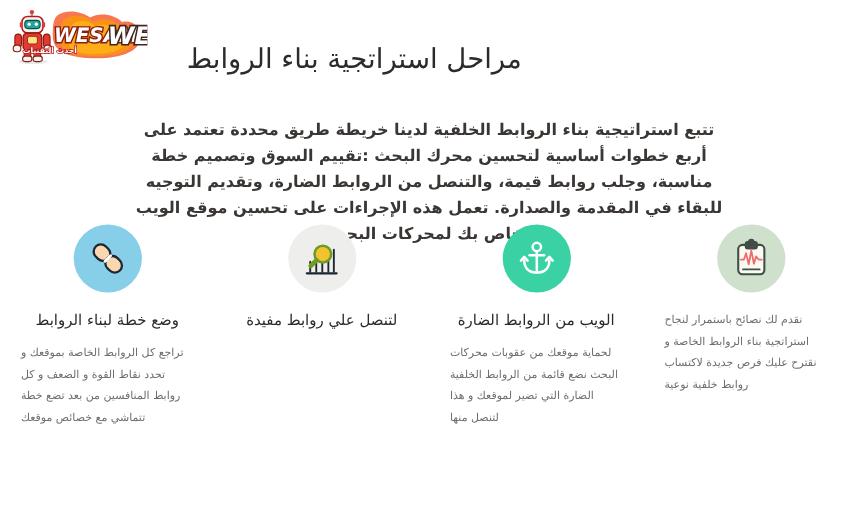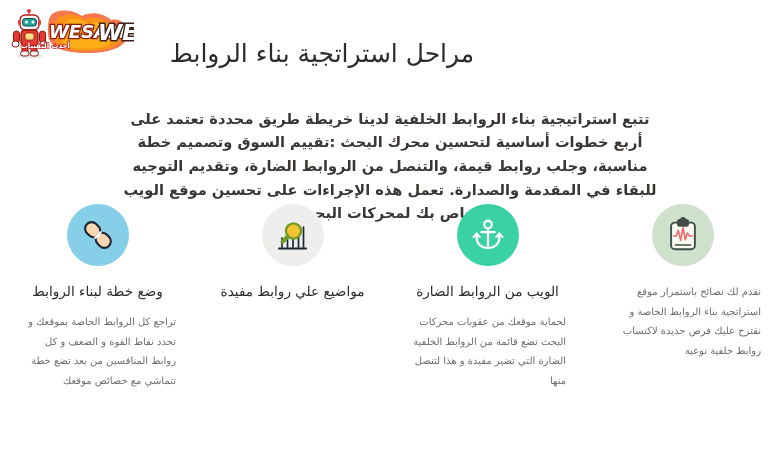--- a/index.html
+++ b/index.html
@@ -70,21 +70,21 @@
     flex-direction: row-reverse;
     justify-content: center;
     align-items: flex-start;
     direction: rtl;
   }
   .card {
     width: 195px;
     display: flex;
     flex-direction: column;
     align-items: center;
-    text-align: right;
+    text-align: left;
     padding: 0 19px;
     box-sizing: border-box;
   }
 
   .icon-circle {
     width: 62px;
     height: 62px;
     border-radius: 50%;
     display: flex;
     align-items: center;
@@ -185,46 +185,46 @@
           <line x1="25.5" y1="32" x2="25.5" y2="18"></line>
           <line x1="30.5" y1="32" x2="30.5" y2="12"></line>
           <line x1="6" y1="33.5" x2="33" y2="33.5" stroke-width="2.1"></line>
         </g>
         <g>
           <circle cx="20.5" cy="16" r="7.6" fill="#f2c230" stroke="#6f9b25" stroke-width="2.3"></circle>
           <line x1="14.6" y1="21.6" x2="9.5" y2="26.8" stroke="#6f9b25" stroke-width="4.2" stroke-linecap="round"></line>
         </g>
       </svg>
     </div>
-    <div class="card-title">مواضيع علي روابط مفيدة</div>
+    <div class="card-title">لتنصل علي روابط مفيدة</div>
   </div>
 
   <div class="card">
     <div class="icon-circle" style="background:#3ad1a5;">
       <svg width="38" height="38" viewBox="0 0 40 40">
         <g fill="none" stroke="#ffffff" stroke-width="2.4" stroke-linecap="round" stroke-linejoin="round">
           <circle cx="20" cy="9" r="4"></circle>
           <line x1="20" y1="13" x2="20" y2="31"></line>
           <line x1="13" y1="17" x2="27" y2="17"></line>
           <path d="M8 22 C8 30, 13.5 33.5, 20 33.5 C26.5 33.5, 32 30, 32 22"></path>
           <polyline points="4.8,22 8,18.5 11.2,22"></polyline>
           <polyline points="28.8,22 32,18.5 35.2,22"></polyline>
         </g>
       </svg>
     </div>
     <div class="card-title">الويب من الروابط الضارة</div>
-    <div class="card-body">لحماية موقعك من عقوبات محركات البحث نضع قائمة من الروابط الخلفية الضارة التي تضير مفيدة و هذا لتنصل منها</div>
+    <div class="card-body">لحماية موقعك من عقوبات محركات البحث نضع قائمة من الروابط الخلفية الضارة التي تضير لموقعك و هذا لتنصل منها</div>
   </div>
 
   <div class="card">
     <div class="icon-circle" style="background:#cfe0cd;">
       <svg width="38" height="38" viewBox="0 0 40 40">
         <rect x="7.5" y="7" width="25" height="28" rx="4" fill="#fbfaf2" stroke="#3f4f44" stroke-width="2"></rect>
         <rect x="14.5" y="4" width="11" height="6.5" rx="2" fill="#4a4a4a" stroke="#3f4f44" stroke-width="1.6"></rect>
         <circle cx="20" cy="4.2" r="2.4" fill="#4a4a4a" stroke="#3f4f44" stroke-width="1.4"></circle>
         <polyline points="10,21 13,21 15,15 17.5,25.5 20,12.5 22.5,25 24.5,18 27,21 30,21" fill="none" stroke="#ef6a6a" stroke-width="1.7" stroke-linejoin="round" stroke-linecap="round"></polyline>
         <line x1="12" y1="30.5" x2="28" y2="30.5" stroke="#3f4f44" stroke-width="1.7" stroke-linecap="round"></line>
       </svg>
     </div>
-    <div class="card-body">نقدم لك نصائح باستمرار موقع استراتجية بناء الروابط الخاصة و نقترح عليك فرص جديدة لاكتساب روابط خلفية نوعية</div>
+    <div class="card-body">نقدم لك نصائح باستمرار لنجاح استراتجية بناء الروابط الخاصة و نقترح عليك فرص جديدة لاكتساب روابط خلفية نوعية</div>
   </div>
 
 </div>
 
 </body></html>

